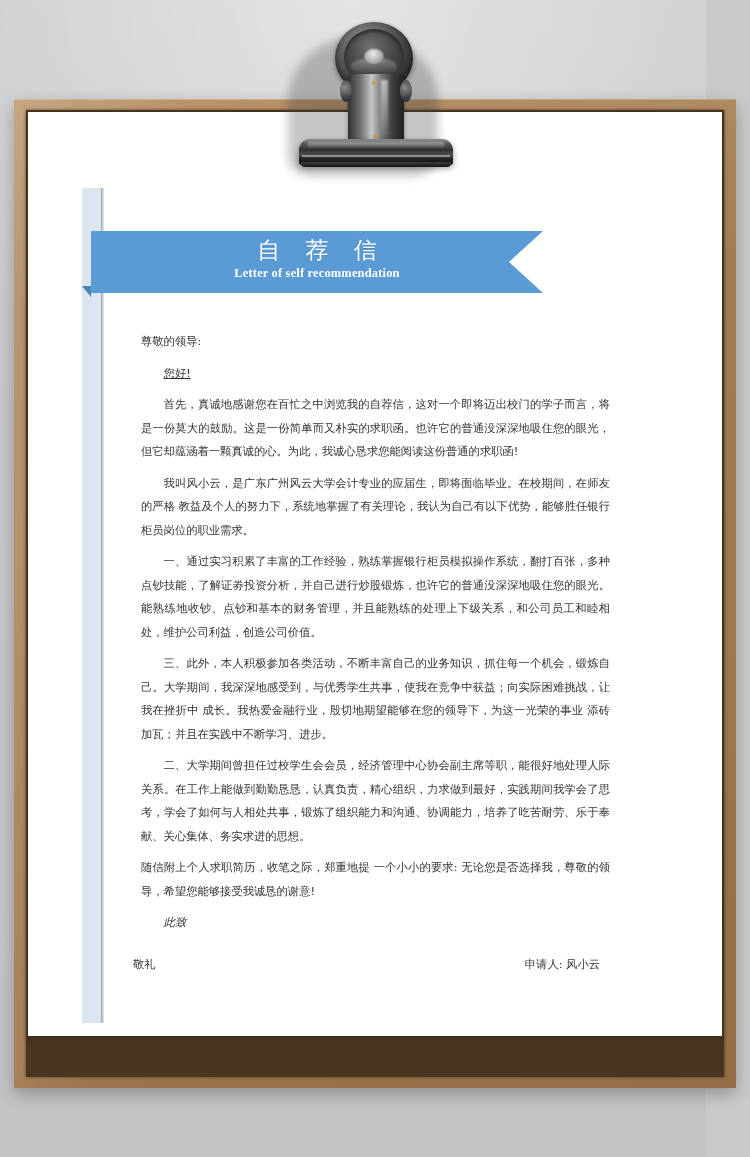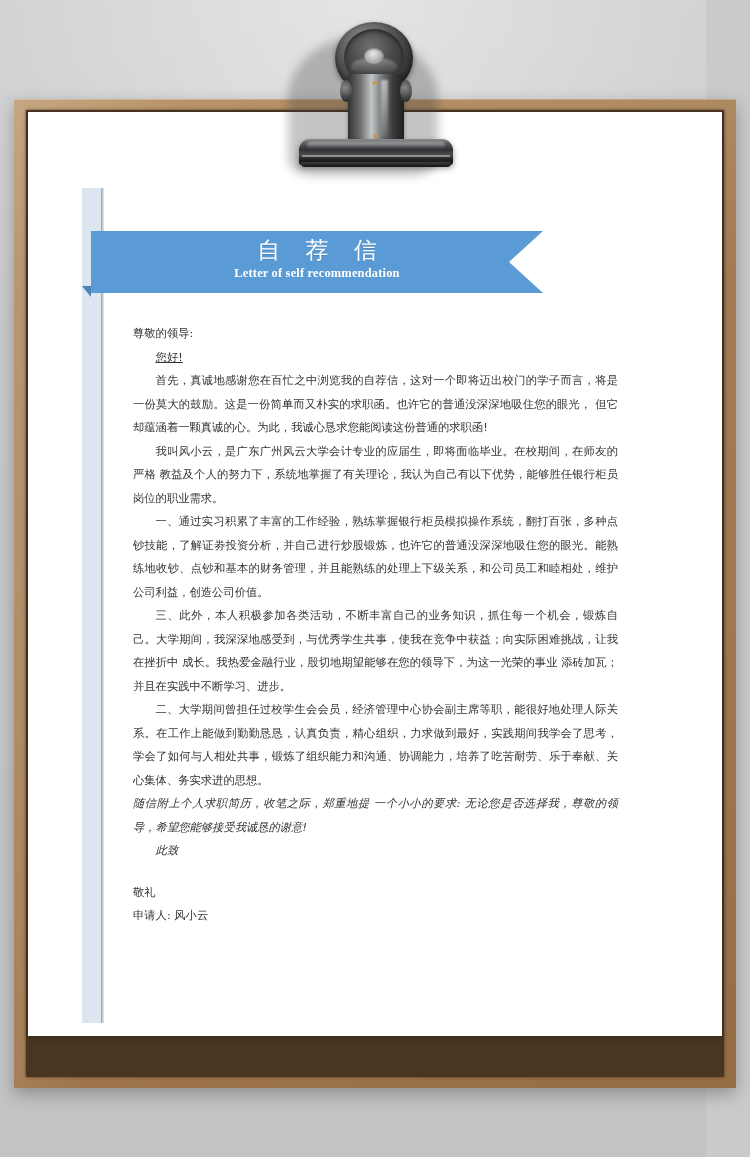--- a/index.html
+++ b/index.html
@@ -159,33 +159,32 @@
     left: 133px;
     top: 322px;
     width: 485px;
     color: #333333;
     font-size: 11.3px;
     font-family: "DejaVu Sans", "Liberation Sans", sans-serif;
     line-height: 23.5px;
     text-align: justify;
     text-justify: inter-character;
   }
-  .letter p { margin: 0; }
+  .letter p { margin: 8px; }
   .salutation { margin-bottom: 0px; }
   .greeting { text-indent: 2em; text-decoration: underline; }
   .para { text-indent: 2em; margin-top: 17px; }
-  .para-tight { text-indent: 2em; margin-top: 8px; font-style: italic; }
+  .para-tight { text-indent: 2em; margin-top: 8px; }
 
   .closing-ci { text-indent: 2em; margin-top: 30px; font-style: italic; }
   .closing-row {
     margin-top: 18px;
     display: flex;
     justify-content: space-between;
     align-items: baseline;
-    flex-direction: column;
   }
   .closing-left { }
   .closing-right { margin-right: 18px; }
 
   
   .clip {
     position: absolute;
     left: 282px;
     top: 22px;
     width: 196px;

